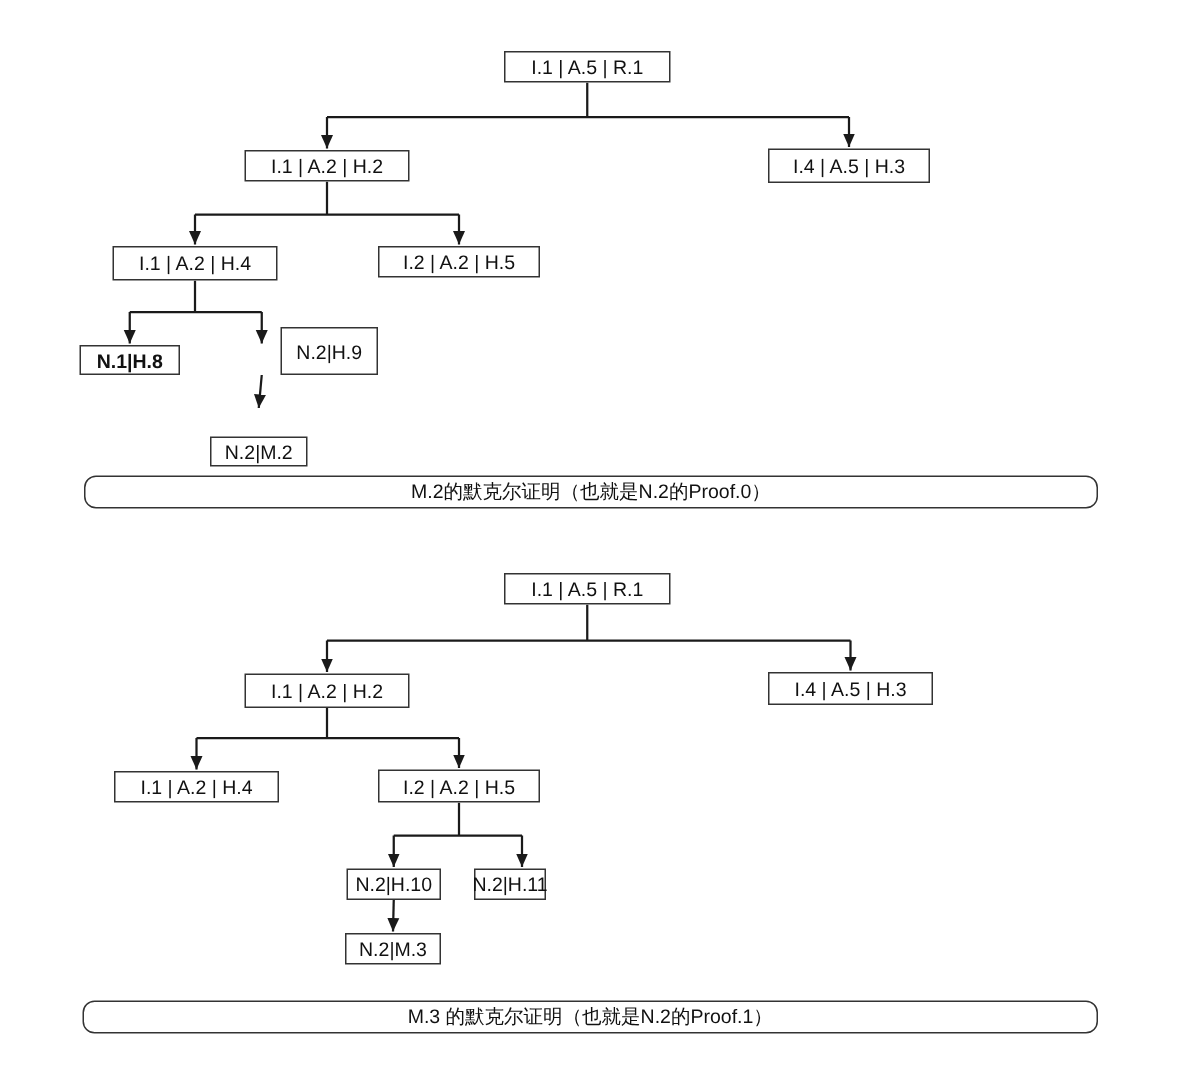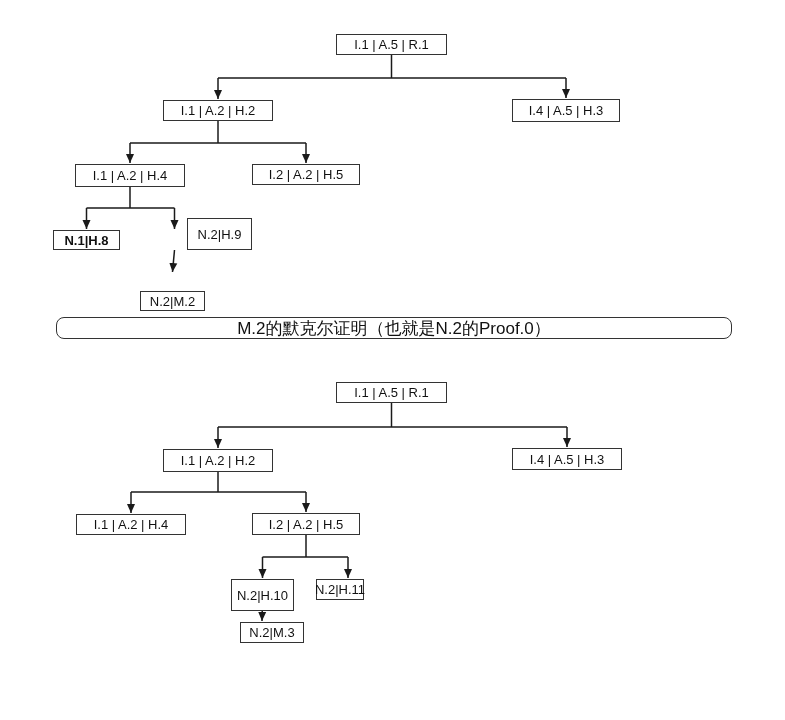--- a/index.html
+++ b/index.html
@@ -40,21 +40,21 @@
   }
   .caption {
     position: absolute;
     box-sizing: border-box;
     border: 1.5px solid #333333;
     border-radius: 8px;
     background: #ffffff;
     display: flex;
     align-items: center;
     justify-content: center;
-    font-size: 17px;
+    font-size: 13px;
     color: #111111;
     white-space: nowrap;
     text-align: right;
   }
 </style>
 </head>
 <body>
 
 <div id="canvas">
   <svg id="edges-svg" width="785" height="720" viewBox="0 0 785 720">
@@ -100,20 +100,21 @@
       <div class="node" style="left: 75px; top: 164px; width: 110px; height: 23px;">I.1 | A.2 | H.4</div>
       <div class="node" style="left: 252px; top: 164px; width: 108px; height: 21px;">I.2 | A.2 | H.5</div>
       <div class="node" style="left: 53px; top: 230px; width: 67px; height: 20px; font-weight: bold;">N.1|H.8</div>
       <div class="node" style="left: 142px; top: 218px; width: 65px; height: 32px; margin-left: 45px;">N.2|H.9</div>
       <div class="node" style="left: 140px; top: 291px; width: 65px; height: 20px;">N.2|M.2</div>
       <div class="node" style="left: 336px; top: 382px; width: 111px; height: 21px;">I.1 | A.5 | R.1</div>
       <div class="node" style="left: 163px; top: 449px; width: 110px; height: 23px;">I.1 | A.2 | H.2</div>
       <div class="node" style="left: 512px; top: 448px; width: 110px; height: 22px;">I.4 | A.5 | H.3</div>
       <div class="node" style="left: 76px; top: 514px; width: 110px; height: 21px;">I.1 | A.2 | H.4</div>
       <div class="node" style="left: 252px; top: 513px; width: 108px; height: 22px;">I.2 | A.2 | H.5</div>
-      <div class="node" style="left: 231px; top: 579px; width: 63px; height: 32px;">N.2|H.10</div>
+      <div class="node" style="left: 231px; top: 579px; width: 63px; height: 21px;">N.2|H.10</div>
       <div class="node" style="left: 316px; top: 579px; width: 48px; height: 21px;">N.2|H.11</div>
-      <div class="node" style="left: 240px; top: 622px; width: 64px; height: 21px;">N.2|M.3</div>
+      <div class="node" style="left: 230px; top: 622px; width: 64px; height: 21px;">N.2|M.3</div>
     </div>
 
   <div class="caption" style="left:56px; top:317px; width:676px; height:22px;">M.2的默克尔证明（也就是N.2的Proof.0）</div>
 
+  <div class="caption" style="left:55px; top:667px; width:677px; height:22px;">M.3 的默克尔证明（也就是N.2的Proof.1）</div>
 </div>
 
 </body></html>

